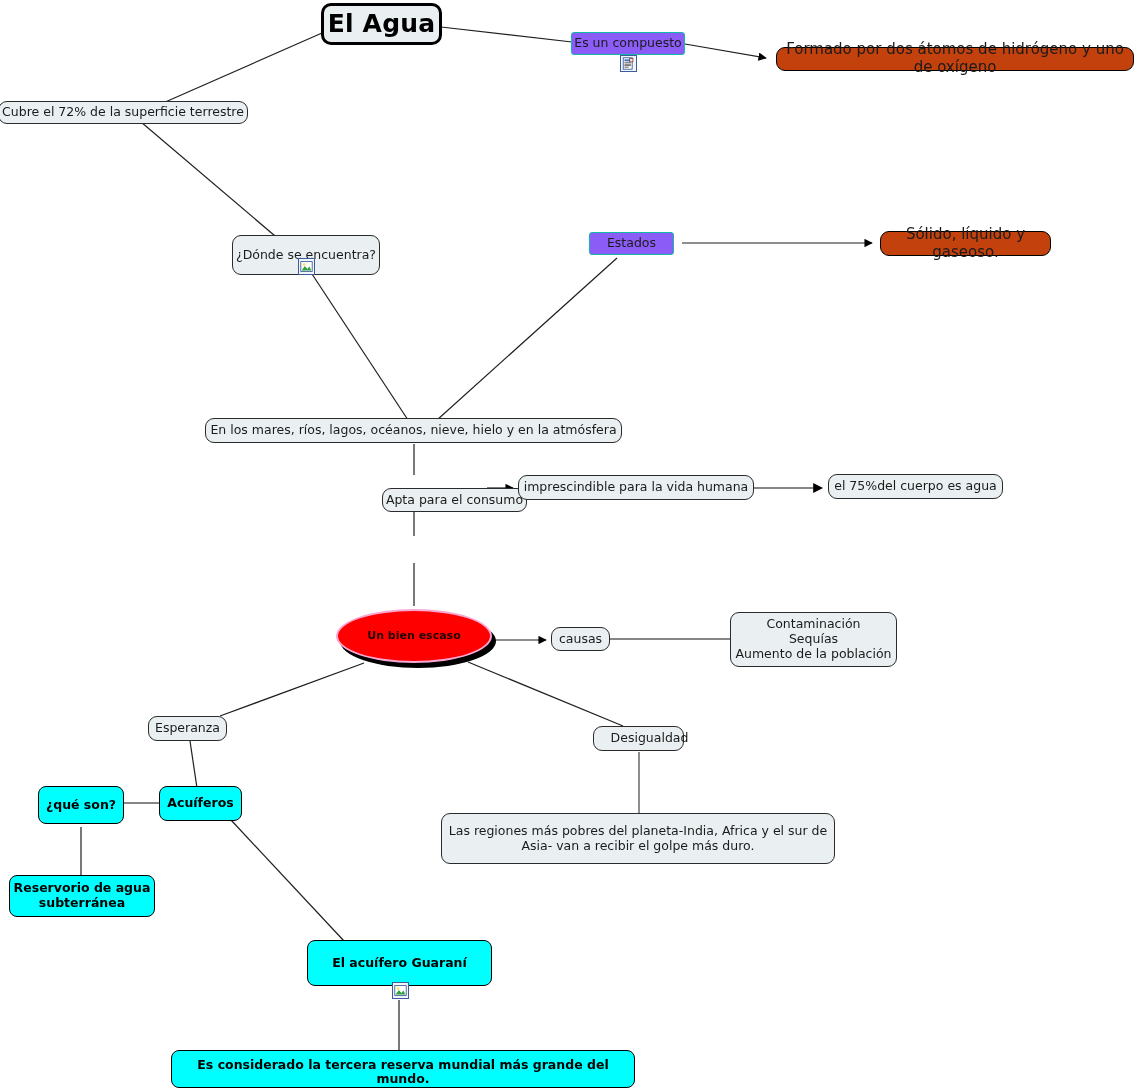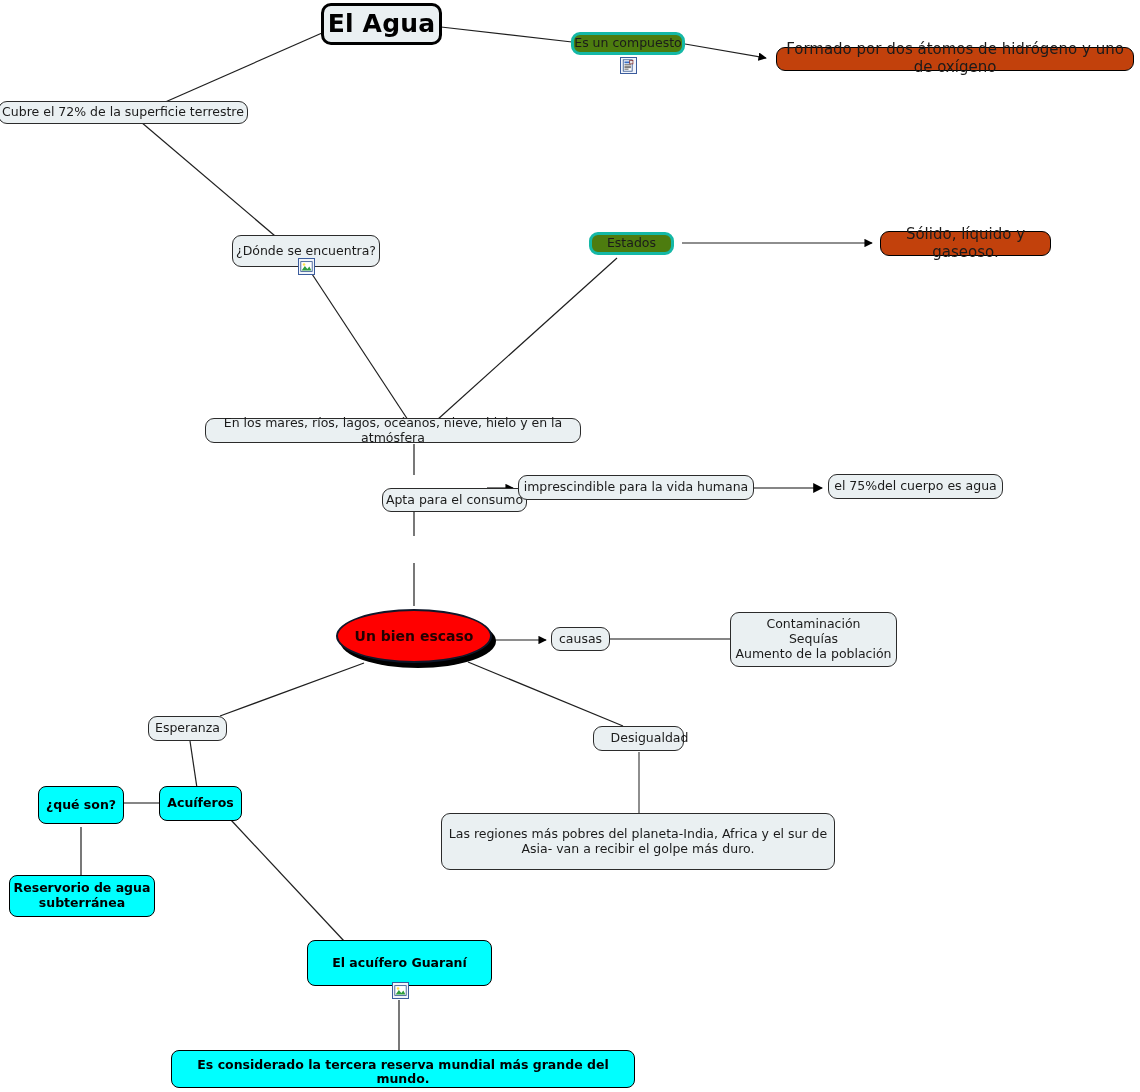--- a/index.html
+++ b/index.html
@@ -49,23 +49,23 @@
     background: #eaf0f2;
     border: 3px solid #000000;
     border-radius: 10px;
     color: #000000;
     font-size: 25px;
     font-weight: bold;
     letter-spacing: .2px;
   }
   
   .n-yellow {
-    background: #4d7c0f;
-    border: 3px solid #14b8a6;
-    border-radius: 9px;
+    background: #8b5cf6;
+    border: 1px solid #14b8a6;
+    border-radius: 3px;
     color: #1b1b1b;
     font-size: 12.5px;
   }
   .n-yellow-pale {
     background: #c2410c;
     border: 1px solid #000000;
     border-radius: 9px;
     color: #1b1b1b;
     font-size: 15px;
   }
@@ -74,24 +74,24 @@
     background: #00ffff;
     border: 1px solid #000000;
     border-radius: 8px;
     color: #000000;
     font-size: 12.5px;
     font-weight: bold;
   }
   
   .n-ellipse {
     background: #ff0000;
-    border: 2px solid #0f172a;
+    border: 2px solid #f9a8d4;
     border-radius: 50%;
     color: #220000;
-    font-size: 14px;
+    font-size: 11px;
     font-weight: bold;
     box-shadow: 4px 5px 0 #000000;
   }
   
   .node-icon {
     position: absolute;
     width: 17px;
     height: 17px;
     box-sizing: border-box;
     border: 1px solid #3b5c9c;
@@ -182,40 +182,40 @@
   </div>
 
   <div class="node n-yellow-pale" style="left:776px; top:47px; width:358px; height:24px;">
     <span>Formado por dos átomos de hidrógeno y uno de oxígeno</span>
   </div>
 
   <div class="node n-plain" style="left:-2px; top:101px; width:250px; height:23px;">
     <span>Cubre el 72% de la superficie terrestre</span>
   </div>
 
-  <div class="node n-plain" style="left:232px; top:235px; width:148px; height:32px;">
+  <div class="node n-plain" style="left:232px; top:235px; width:148px; height:40px;">
     <span>¿Dónde se encuentra?</span>
     <span class="node-icon" style="left:50%; margin-left:-8px; top:22px;">
       <svg viewBox="0 0 16 16" xmlns="http://www.w3.org/2000/svg">
         <rect x="1" y="2" width="14" height="12" fill="#ffffff" stroke="#2c4f8c" stroke-width="1"></rect>
         <circle cx="5" cy="5.5" r="1.6" fill="#ffe14d"></circle>
         <path d="M2 13 L6 7.5 L9 11 L11.5 8 L14 13 Z" fill="#2e9e3e"></path>
       </svg>
     </span>
   </div>
 
   <div class="node n-yellow" style="left:589px; top:232px; width:85px; height:23px;">
     <span>Estados</span>
   </div>
 
   <div class="node n-yellow-pale" style="left:880px; top:231px; width:171px; height:25px;">
     <span>Sólido, líquido y gaseoso.</span>
   </div>
 
-  <div class="node n-plain" style="left:205px; top:418px; width:376px; height:25px;justify-content:flex-end;">
+  <div class="node n-plain" style="left:205px; top:418px; width:417px; height:25px;">
     <span>En los mares, ríos, lagos, océanos, nieve, hielo y en la atmósfera</span>
   </div>
 
   <div class="node n-plain" style="left:342px; top:488px; width:145px; height:24px;margin-left:40px;">
     <span>Apta para el consumo</span>
   </div>
 
   <div class="node n-plain" style="left:518px; top:475px; width:236px; height:25px;">
     <span>imprescindible para la vida humana</span>
   </div>
@@ -240,21 +240,21 @@
   </div>
 
   <div class="node n-plain" style="left:148px; top:716px; width:79px; height:25px;">
     <span>Esperanza</span>
   </div>
 
   <div class="node n-plain" style="left:593px; top:726px; width:91px; height:25px;padding-left:22px;">
     <span>Desigualdad</span>
   </div>
 
-  <div class="node n-plain" style="left:441px; top:813px; width:394px; height:57px; padding:0 0;">
+  <div class="node n-plain" style="left:441px; top:813px; width:394px; height:51px; padding:0 0;">
     <span>Las regiones más pobres del planeta-India, Africa y el sur de Asia- van a recibir el golpe más duro.</span>
   </div>
 
   <div class="node n-cyan" style="left:159px; top:786px; width:83px; height:35px;">
     <span>Acuíferos</span>
   </div>
 
   <div class="node n-cyan" style="left:38px; top:786px; width:86px; height:38px;">
     <span>¿qué son?</span>
   </div>

